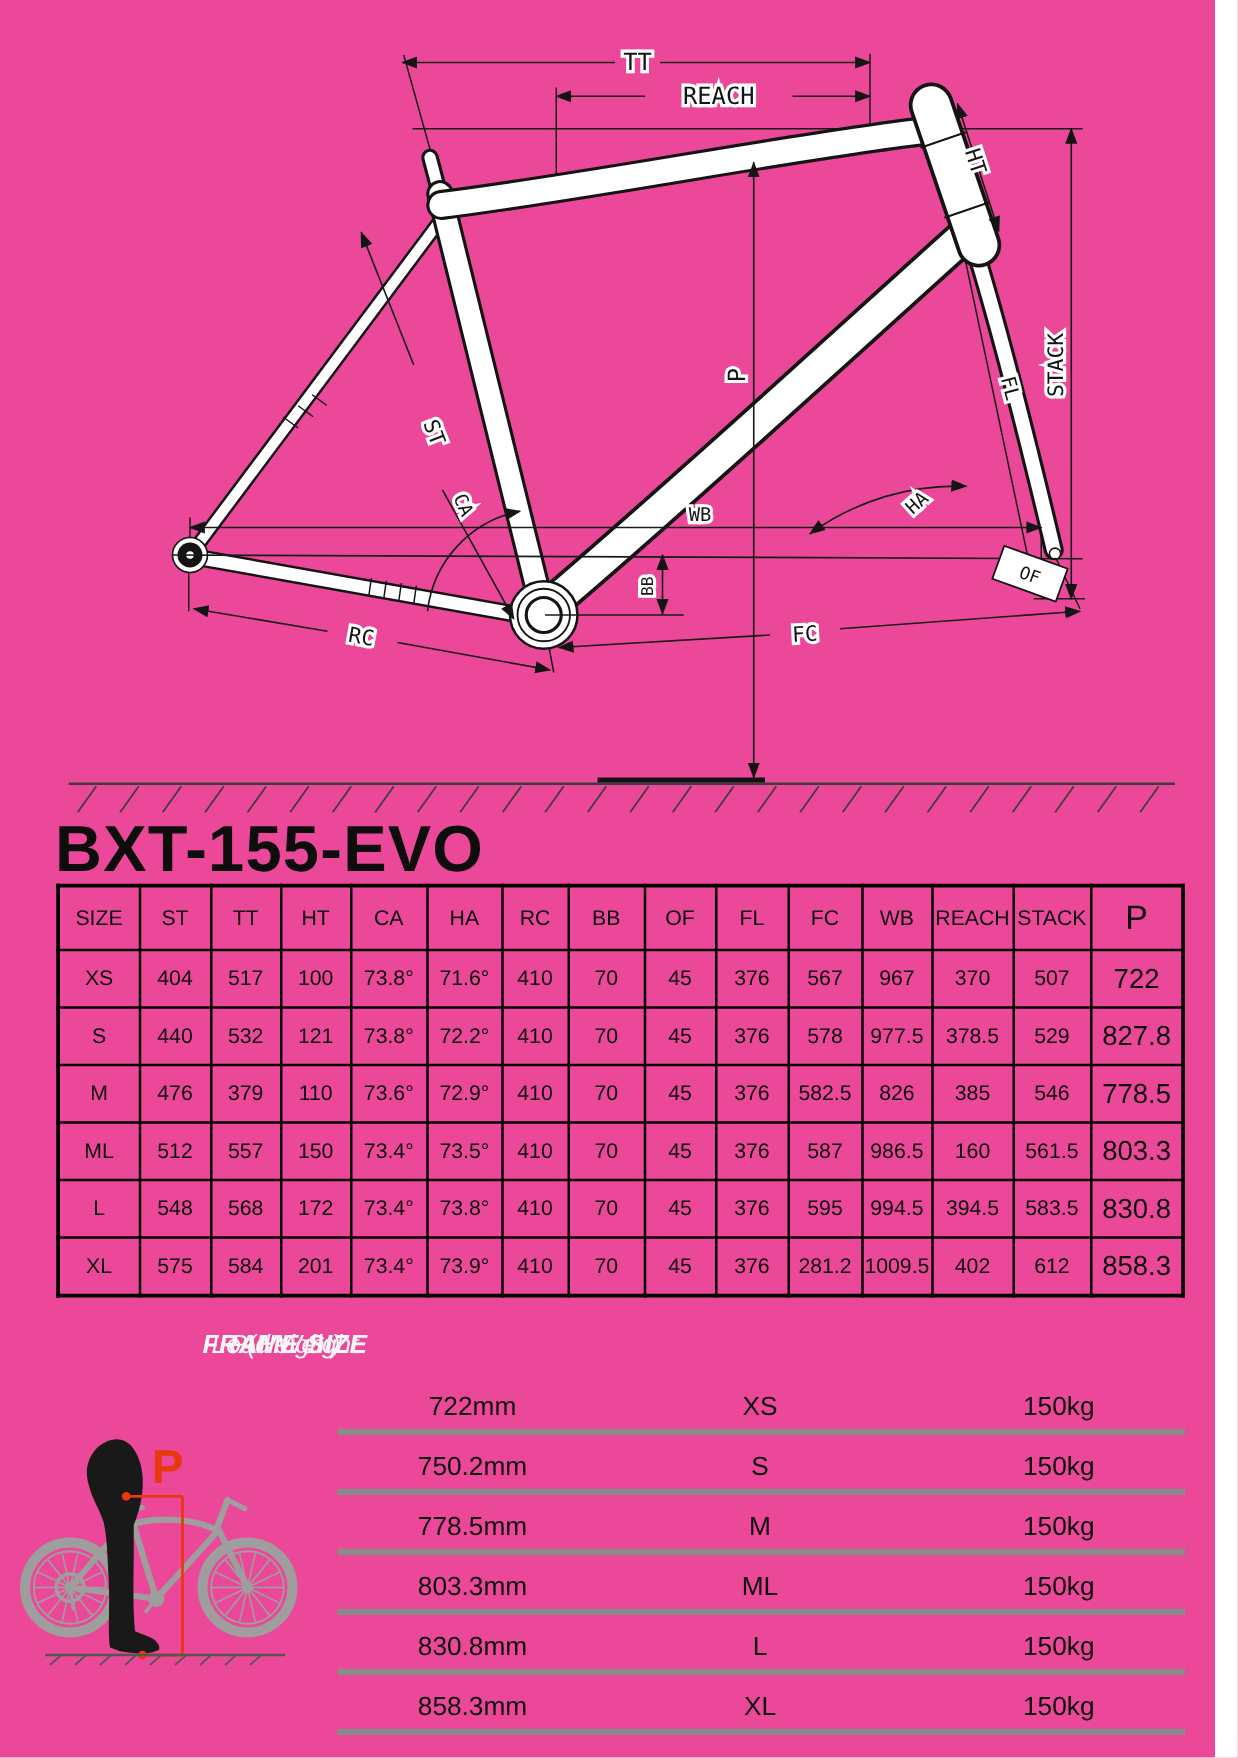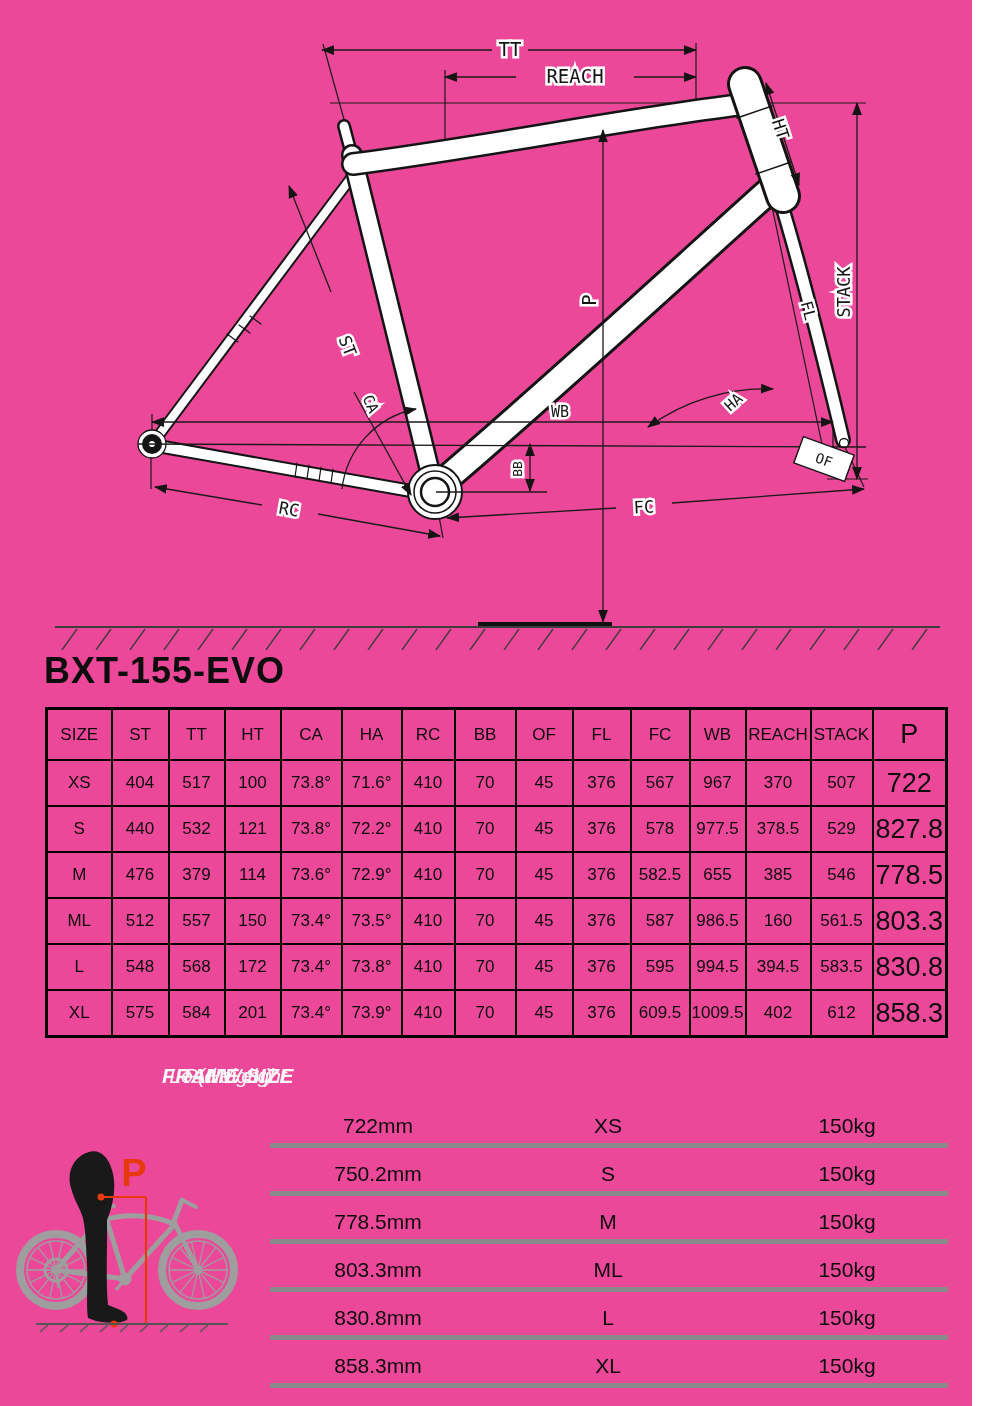--- a/index.html
+++ b/index.html
@@ -3,32 +3,32 @@
 <meta charset="utf-8">
 <style>
   html,body{margin:0;padding:0;background:#fff;}
   .page{position:relative;width:972px;height:1406px;background:#ec4899;overflow:hidden;
         font-family:"Liberation Sans",sans-serif;color:#111;}
   
   #frame-diagram{position:absolute;left:0;top:0;}
   .dlabel{font-family:"DejaVu Sans Mono",monospace;fill:#141414;
           paint-order:stroke;stroke:#ffffff;stroke-width:5px;}
   
-  #page-title{position:absolute;left:44px;top:650px;margin:0;font-size:36px;font-weight:600;
+  #page-title{position:absolute;left:44px;top:650px;margin:0;font-size:52px;font-weight:600;
               letter-spacing:1px;color:#0d0d0d;font-family:"Liberation Sans",sans-serif;}
   
   #geo-table{position:absolute;left:45px;top:707px;width:900px;border-collapse:collapse;
              table-layout:fixed;border:3px solid #000;padding-left:38px;}
   #geo-table th,#geo-table td{border:2px solid #000;text-align:center;vertical-align:middle;
              font-size:17px;font-weight:400;padding:0;color:#0c0c0c;
              font-family:"Liberation Sans",sans-serif;}
   #geo-table th{height:49px;}
   #geo-table td{height:44px;}
   #geo-table th.col-p{font-size:27px;font-weight:300;}
-  #geo-table td.col-p{font-size:27px;font-weight:300;}
+  #geo-table td.col-p{font-size:22px;font-weight:300;}
   
   #size-bar{position:absolute;left:228px;top:1042px;width:724px;height:68px;}
   #size-bar .bh{position:absolute;top:50%;transform:translate(-50%,-50%);color:#f7f7f7;
                 font-style:italic;font-size:21px;white-space:nowrap;}
   #size-bar .bh1{font-weight:bold;letter-spacing:.5px;}
   #size-bar .bh0,#size-bar .bh2{font-weight:500;}
   #size-rows{position:absolute;left:270px;top:1100px;width:678px;}
   .srow{position:relative;height:48px;box-sizing:border-box;border-bottom:5px solid #8a8a8a;}
   .srow .sc{position:absolute;bottom:5px;transform:translateX(-50%);font-weight:normal;
             font-size:21px;color:#0c0c0c;white-space:nowrap;}
@@ -227,29 +227,29 @@
           <td>578</td>
           <td>977.5</td>
           <td>378.5</td>
           <td>529</td>
           <td class="col-p">827.8</td>
         </tr>
         <tr>
           <td>M</td>
           <td>476</td>
           <td>379</td>
-          <td>114</td>
+          <td>110</td>
           <td>73.6°</td>
           <td>72.9°</td>
           <td>410</td>
           <td>70</td>
           <td>45</td>
           <td>376</td>
           <td>582.5</td>
-          <td>655</td>
+          <td>826</td>
           <td>385</td>
           <td>546</td>
           <td class="col-p">778.5</td>
         </tr>
         <tr>
           <td>ML</td>
           <td>512</td>
           <td>557</td>
           <td>150</td>
           <td>73.4°</td>
@@ -285,21 +285,21 @@
           <td>XL</td>
           <td>575</td>
           <td>584</td>
           <td>201</td>
           <td>73.4°</td>
           <td>73.9°</td>
           <td>410</td>
           <td>70</td>
           <td>45</td>
           <td>376</td>
-          <td>609.5</td>
+          <td>281.2</td>
           <td>1009.5</td>
           <td>402</td>
           <td>612</td>
           <td class="col-p">858.3</td>
         </tr>
       </tbody>
   </table>
 
   <div id="size-bar">
     <span class="bh bh0">P(Height)</span>

